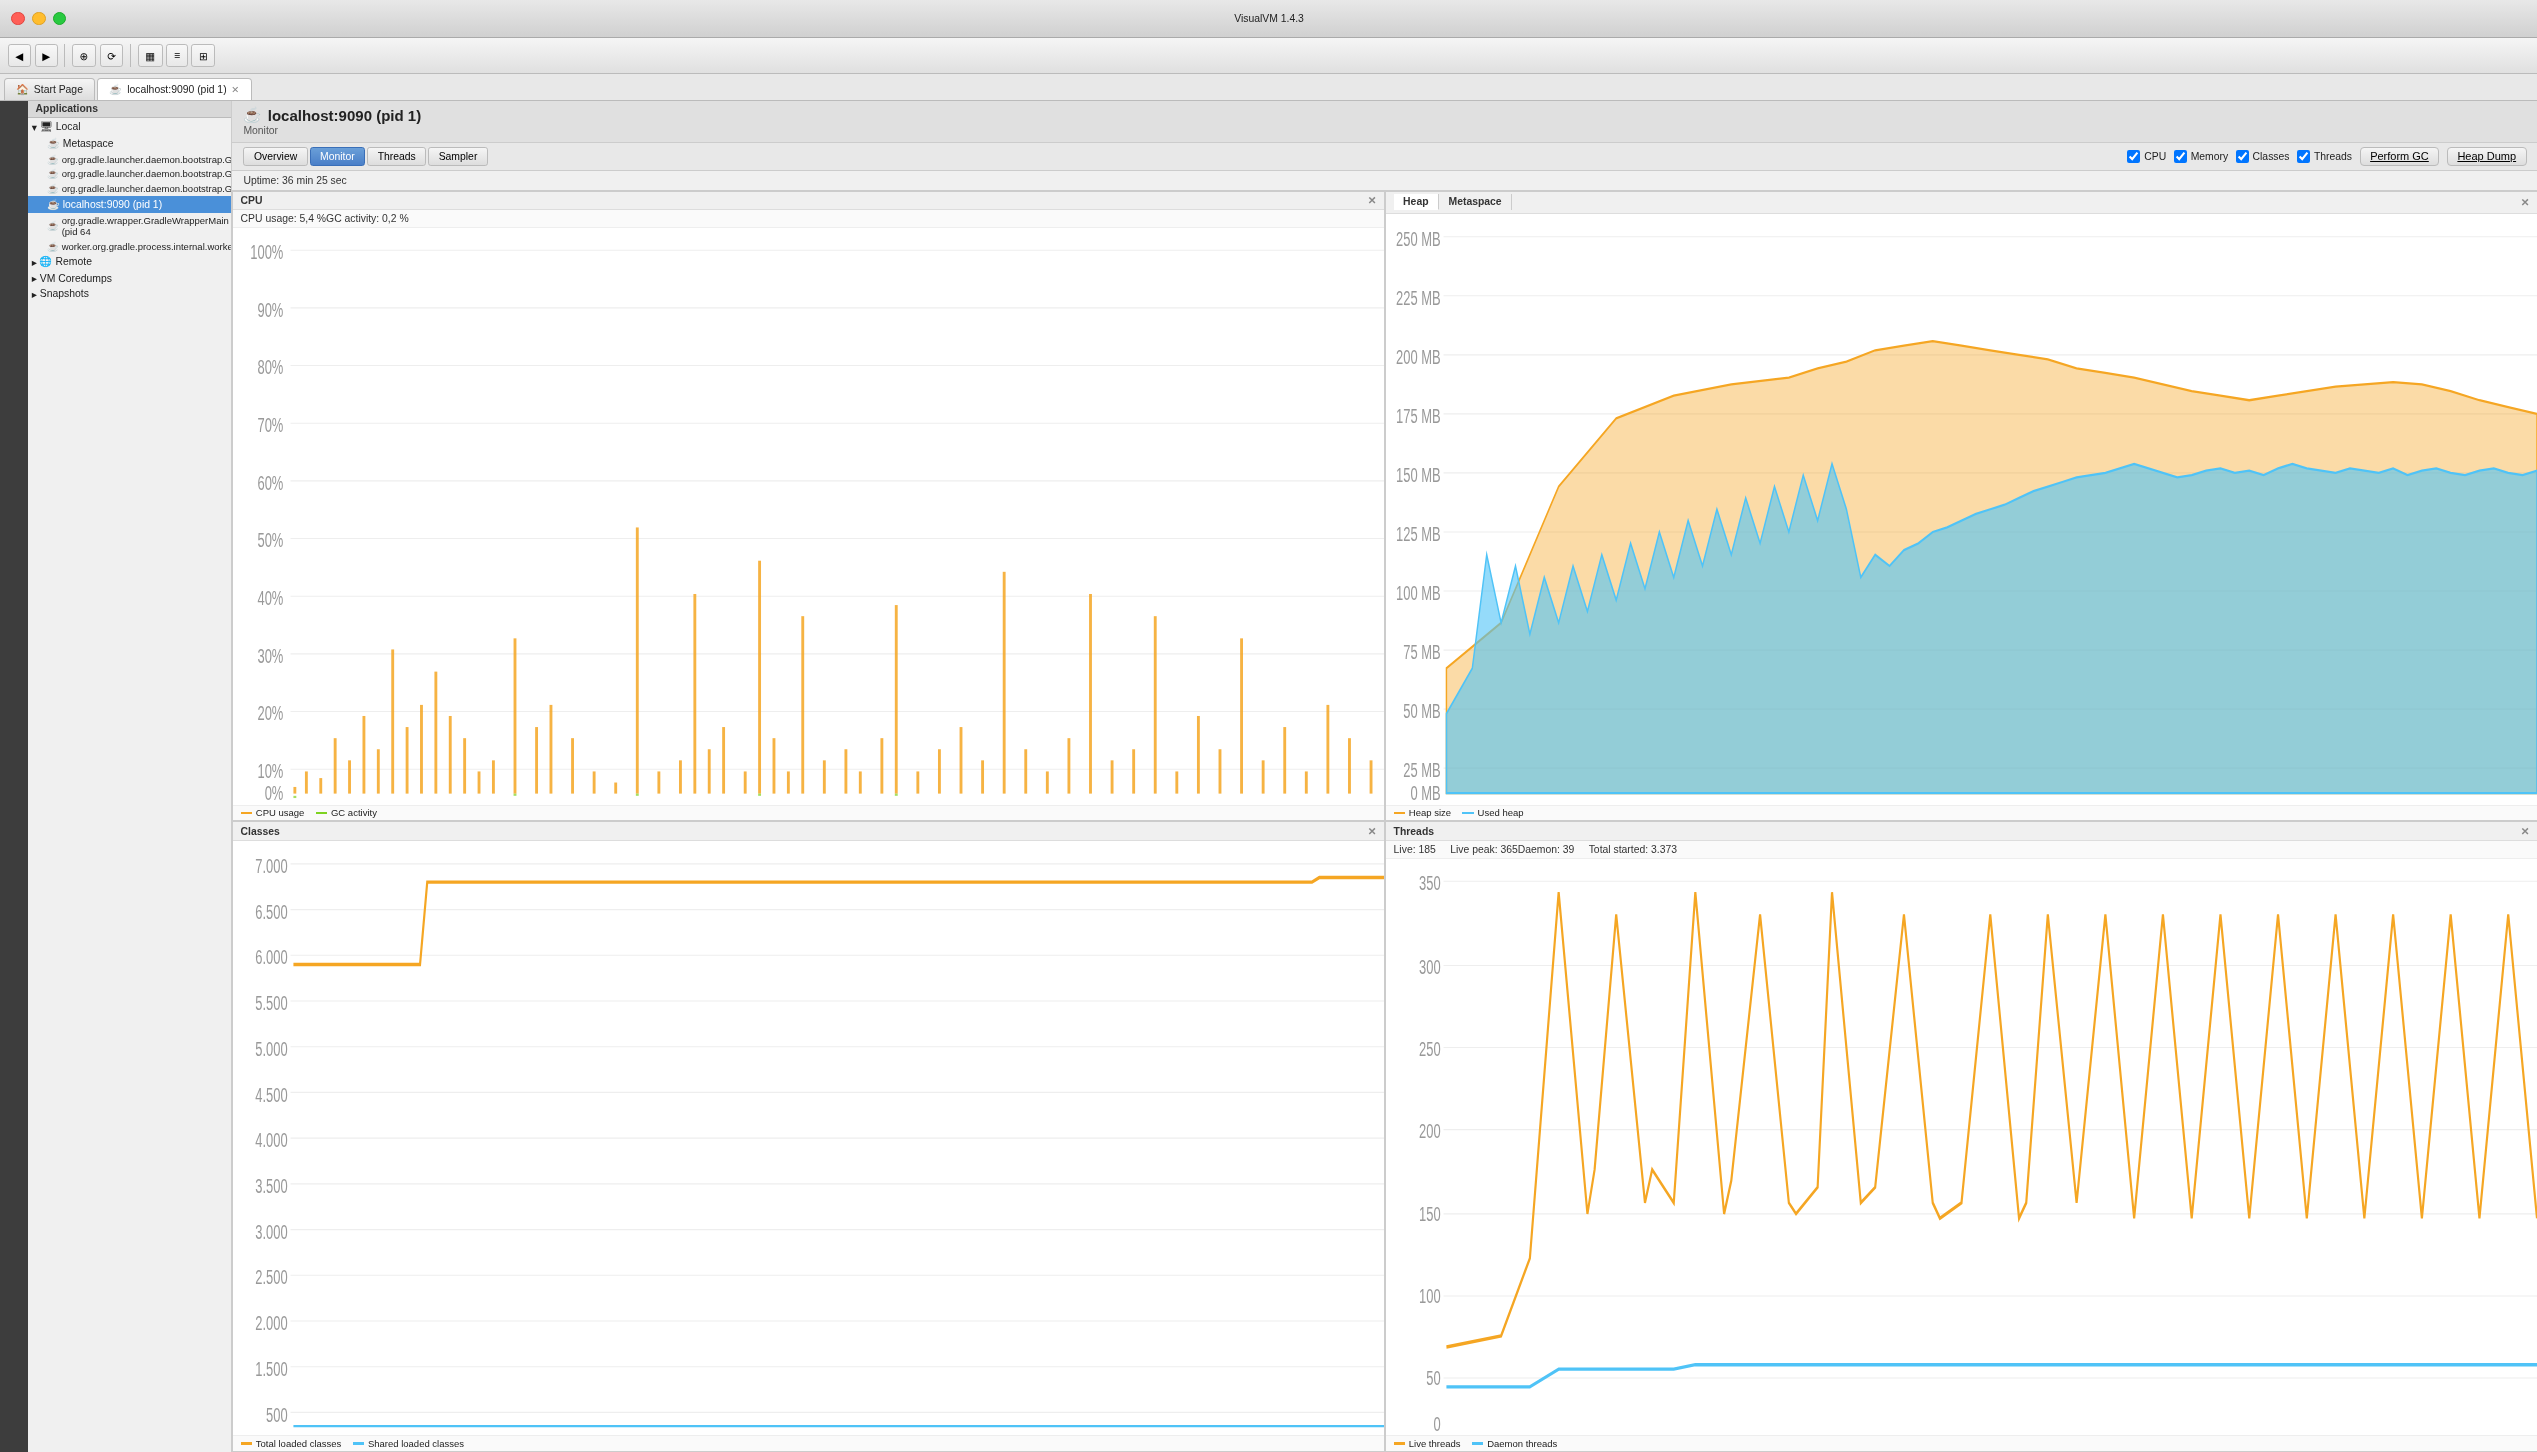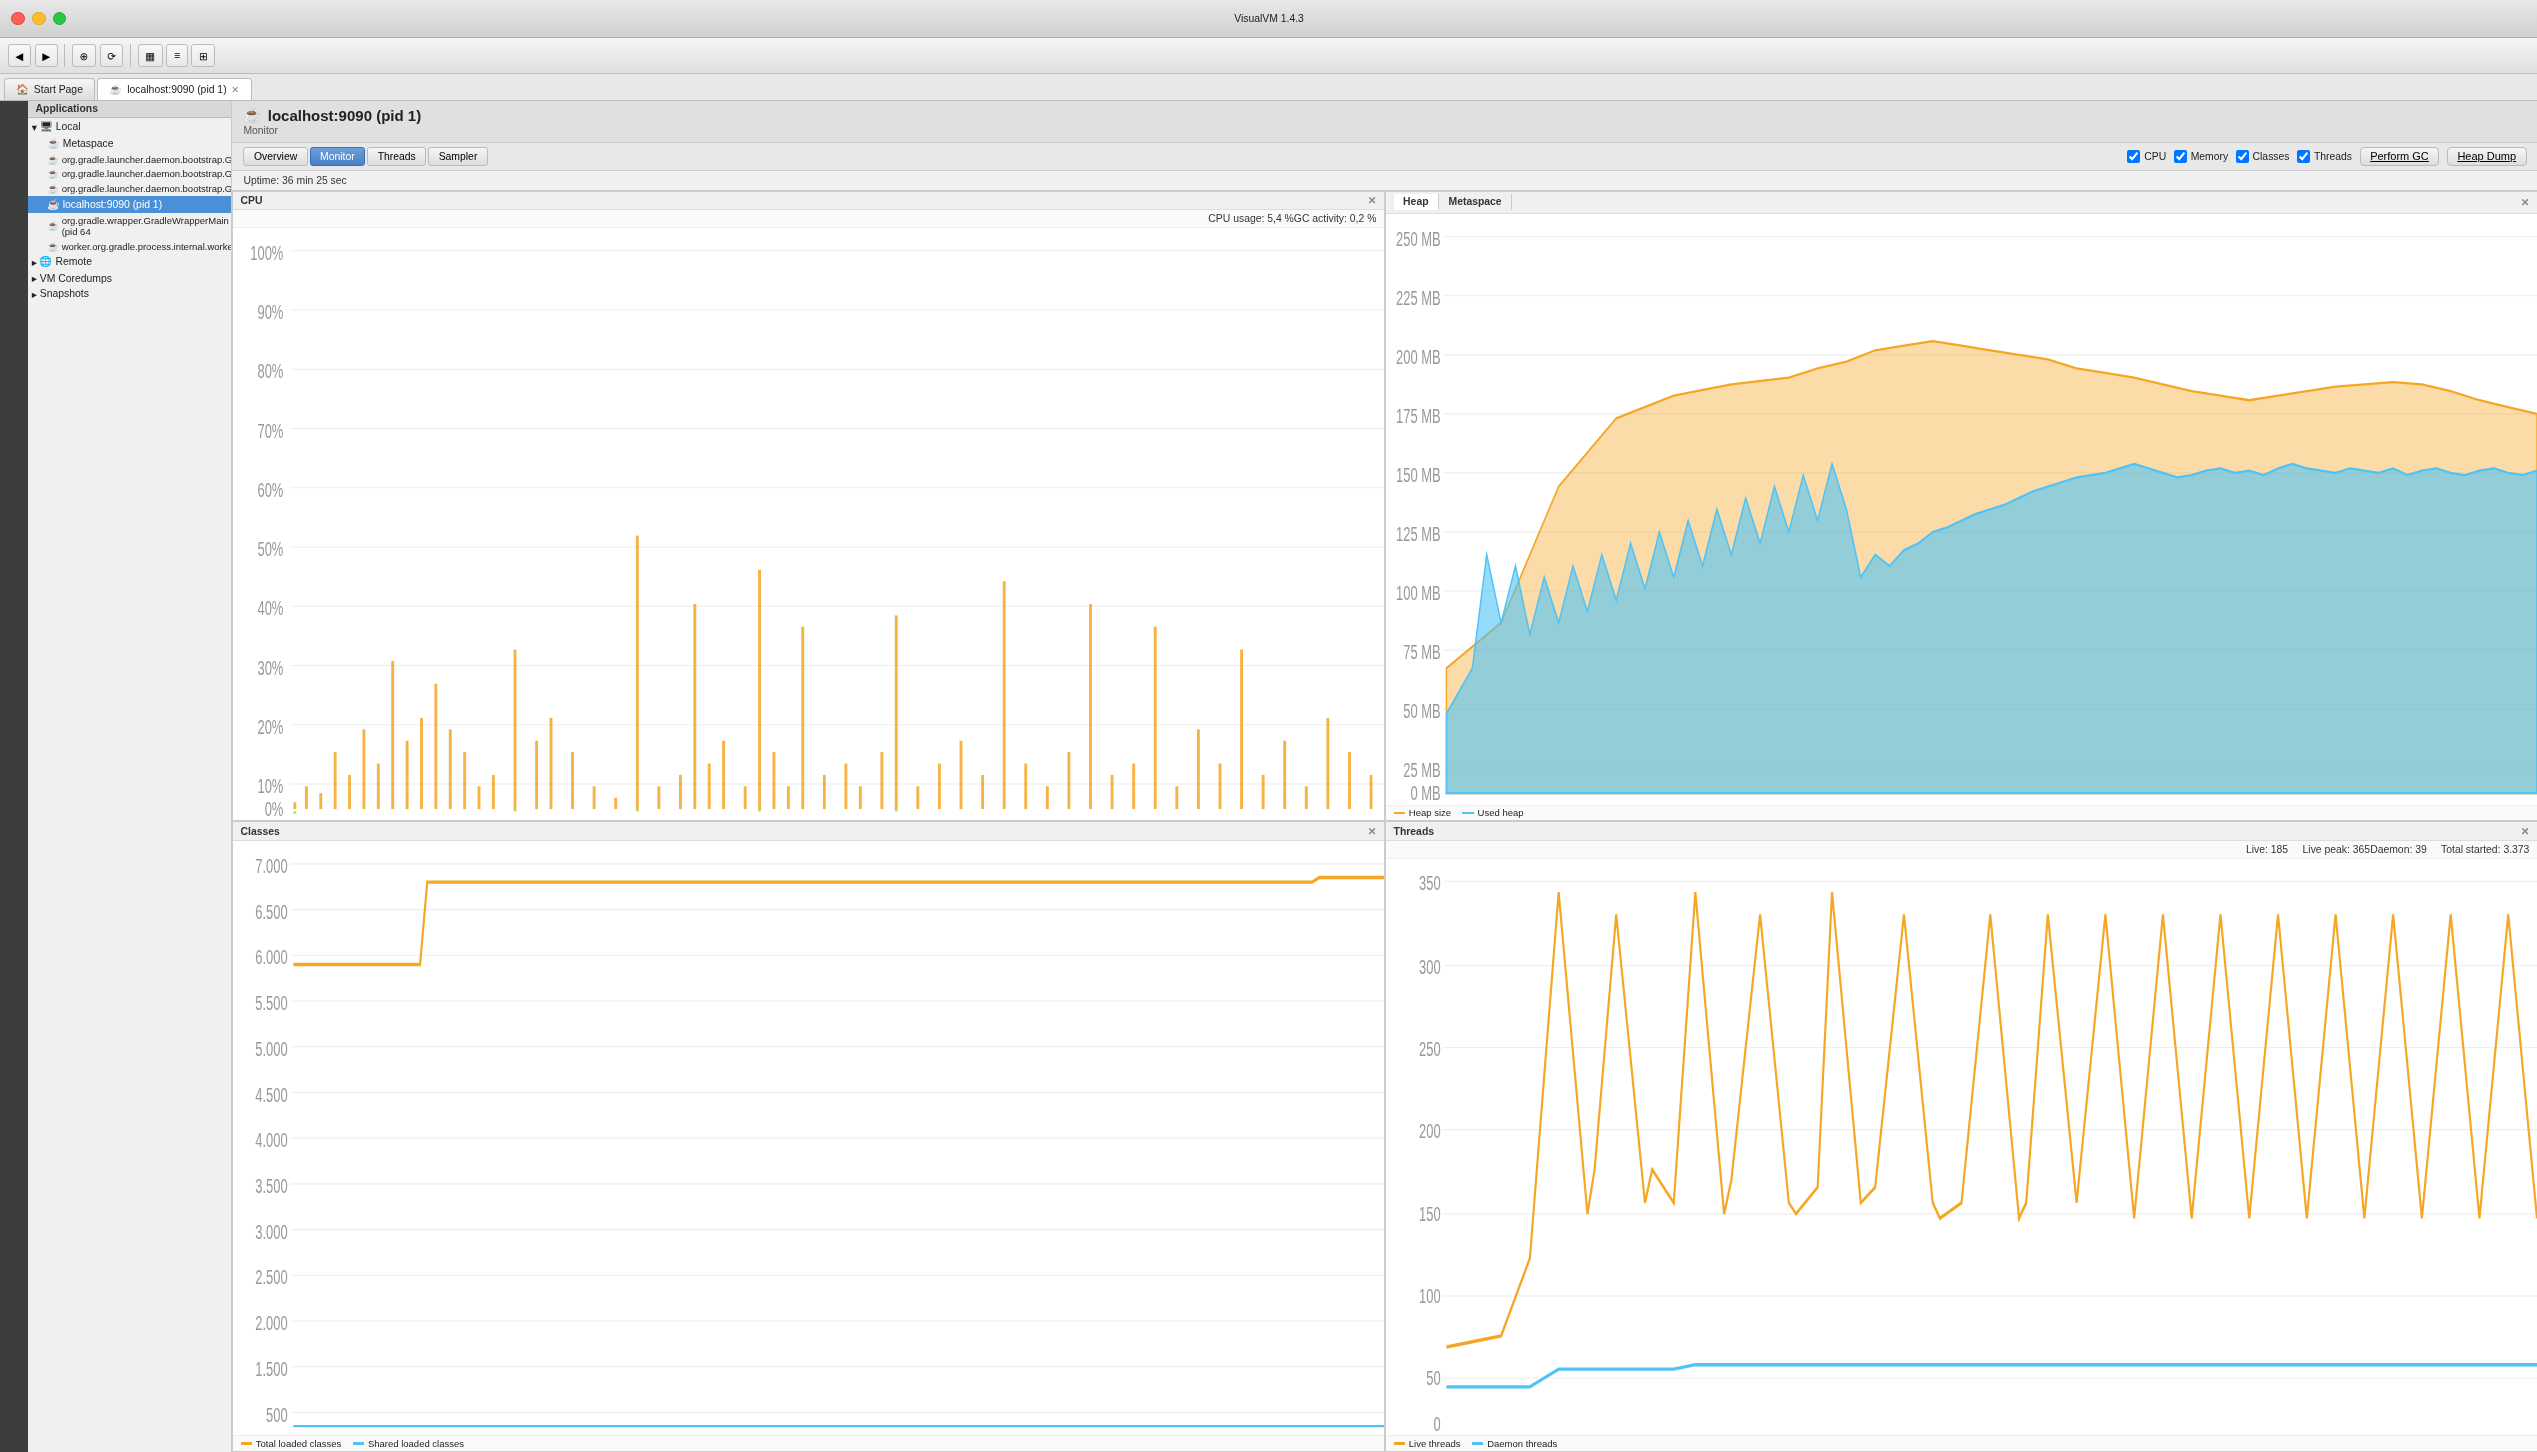--- a/index.html
+++ b/index.html
@@ -54,21 +54,21 @@
     .uptime-bar { background: #f0f0f0; padding: 3.8px 11.4px; font-size: 10.4px; color: #333; border-bottom: 0.9px solid #ccc; }
 
     
     .charts-grid { display: grid; grid-template-columns: 1fr 1fr; grid-template-rows: 1fr 1fr; flex: 1; gap: 0; }
     .chart-panel { background: white; border: 0.9px solid #ccc; display: flex; flex-direction: column; overflow: hidden; }
     .chart-header { background: #f0f0f0; padding: 2.8px 7.6px; font-size: 10.4px; font-weight: bold; color: #333; border-bottom: 0.9px solid #ddd; display: flex; align-items: center; justify-content: space-between; }
     .chart-tabs { display: flex; }
     .chart-tab { padding: 1.9px 9.5px; font-size: 10.4px; cursor: pointer; border-right: 0.9px solid #ccc; }
     .chart-tab.active { background: white; border-bottom: 0.9px solid white; }
     .chart-close { font-size: 10.4px; color: #888; cursor: pointer; }
-    .chart-stats { padding: 2.8px 7.6px; font-size: 10.4px; color: #333; background: #fafafa; border-bottom: 0.9px solid #eee; display: flex; justify-content: flex-end; }
+    .chart-stats { padding: 2.8px 7.6px; font-size: 10.4px; color: #333; background: #fafafa; border-bottom: 0.9px solid #eee; display: flex; justify-content: flex-start; }
     .chart-body { flex: 1; position: relative; overflow: hidden; }
     .chart-legend { padding: 1.9px 7.6px; font-size: 9.5px; background: #fafafa; border-top: 0.9px solid #eee; display: flex; gap: 11.4px; align-items: center; }
     .legend-item { display: flex; align-items: center; gap: 3.8px; }
     .legend-color { width: 11.4px; height: 2.8px; display: inline-block; }
 
     svg.chart-svg { width: 100%; height: 100%; }
   </style>
 </head>
 <body>
 
@@ -310,20 +310,30 @@
             </g>
 
             <text x="100" y="272" text-anchor="middle" font-size="9" fill="#999">18:55</text>
             <text x="225" y="272" text-anchor="middle" font-size="9" fill="#999">19:00</text>
             <text x="350" y="272" text-anchor="middle" font-size="9" fill="#999">19:05</text>
             <text x="475" y="272" text-anchor="middle" font-size="9" fill="#999">19:10</text>
             <text x="600" y="272" text-anchor="middle" font-size="9" fill="#999">19:15</text>
             <text x="725" y="272" text-anchor="middle" font-size="9" fill="#999">19:20</text>
           </svg>
         </div>
+        <div class="chart-legend">
+          <div class="legend-item">
+            <span class="legend-color" style="background:#f5a623"></span>
+            <span>CPU usage</span>
+          </div>
+          <div class="legend-item">
+            <span class="legend-color" style="background:#7ed321"></span>
+            <span>GC activity</span>
+          </div>
+        </div>
       </div>
 
       <div class="chart-panel">
         <div class="chart-header">
           <div class="chart-tabs">
             <span class="chart-tab active">Heap</span>
             <span class="chart-tab">Metaspace</span>
           </div>
           <span class="chart-close">✕</span>
         </div>

